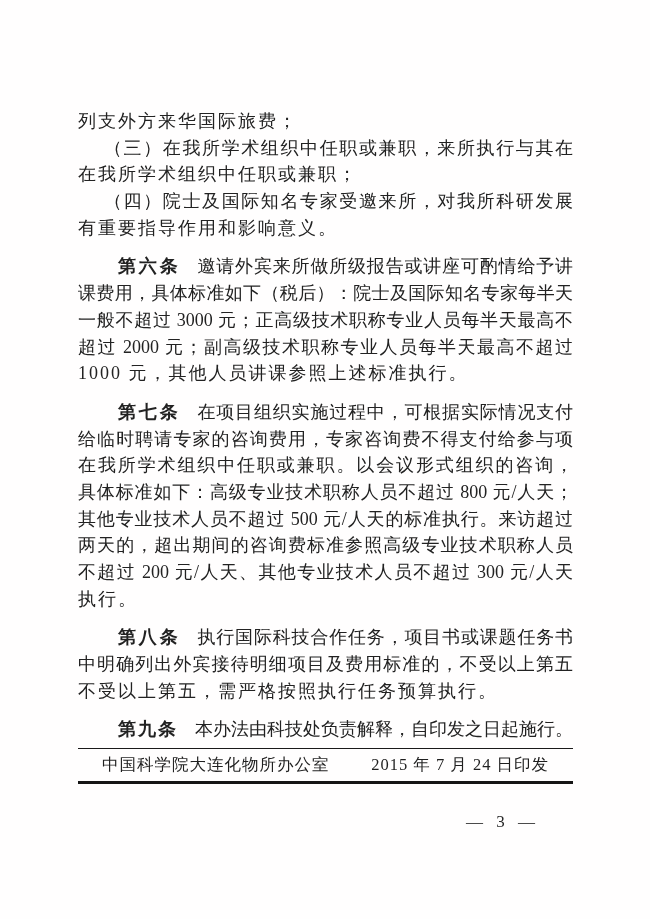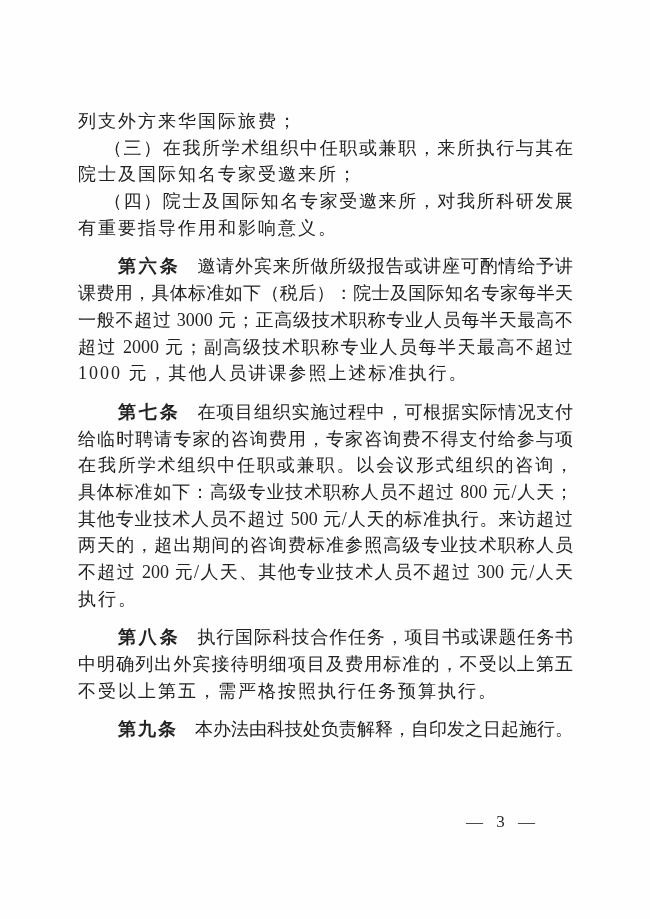--- a/index.html
+++ b/index.html
@@ -80,21 +80,21 @@
   }
 </style>
 </head>
 <body>
 
 <div class="page">
 
   <div class="doc-body">
       <div class="line"><span class="line-text">列支外方来华国际旅费；</span></div>
       <div class="line fill indentp"><span class="line-text">（三）在我所学术组织中任职或兼职，来所执行与其在</span></div>
-      <div class="line"><span class="line-text">院士及国际知名专家受邀来所；</span></div>
+      <div class="line"><span class="line-text">在我所学术组织中任职或兼职；</span></div>
       <div class="line fill indentp"><span class="line-text">（四）院士及国际知名专家受邀来所，对我所科研发展</span></div>
       <div class="line"><span class="line-text">有重要指导作用和影响意义。</span></div>
       <div class="line fill indent2"><span class="bold-term">第六条</span><span class="line-text">邀请外宾来所做所级报告或讲座可酌情给予讲</span></div>
       <div class="line fill"><span class="line-text">课费用，具体标准如下（税后）：院士及国际知名专家每半天</span></div>
       <div class="line fill"><span class="line-text">一般不超过 3000 元；正高级技术职称专业人员每半天最高不</span></div>
       <div class="line fill"><span class="line-text">超过 2000 元；副高级技术职称专业人员每半天最高不超过</span></div>
       <div class="line"><span class="line-text">1000 元，其他人员讲课参照上述标准执行。</span></div>
       <div class="line fill indent2"><span class="bold-term">第七条</span><span class="line-text">在项目组织实施过程中，可根据实际情况支付</span></div>
       <div class="line fill"><span class="line-text">给临时聘请专家的咨询费用，专家咨询费不得支付给参与项</span></div>
       <div class="line fill"><span class="line-text">在我所学术组织中任职或兼职。以会议形式组织的咨询，</span></div>
@@ -102,16 +102,24 @@
       <div class="line fill"><span class="line-text">其他专业技术人员不超过 500 元/人天的标准执行。来访超过</span></div>
       <div class="line fill"><span class="line-text">两天的，超出期间的咨询费标准参照高级专业技术职称人员</span></div>
       <div class="line fill"><span class="line-text">不超过 200 元/人天、其他专业技术人员不超过 300 元/人天</span></div>
       <div class="line"><span class="line-text">执行。</span></div>
       <div class="line fill indent2"><span class="bold-term">第八条</span><span class="line-text">执行国际科技合作任务，项目书或课题任务书</span></div>
       <div class="line fill"><span class="line-text">中明确列出外宾接待明细项目及费用标准的，不受以上第五</span></div>
       <div class="line"><span class="line-text">不受以上第五，需严格按照执行任务预算执行。</span></div>
       <div class="line fill indent2"><span class="bold-term">第九条</span><span class="line-text">本办法由科技处负责解释，自印发之日起施行。</span></div>
     </div>
 
+  <div class="footer">
+    <div class="footer-rule-top"></div>
+    <div class="footer-row">
+      <span>中国科学院大连化物所办公室</span>
+      <span>2015 年 7 月 24 日印发</span>
+    </div>
+    <div class="footer-rule-bottom"></div>
+  </div>
 
   <div class="page-number">— 3 —</div>
 
 </div>
 
 </body></html>

